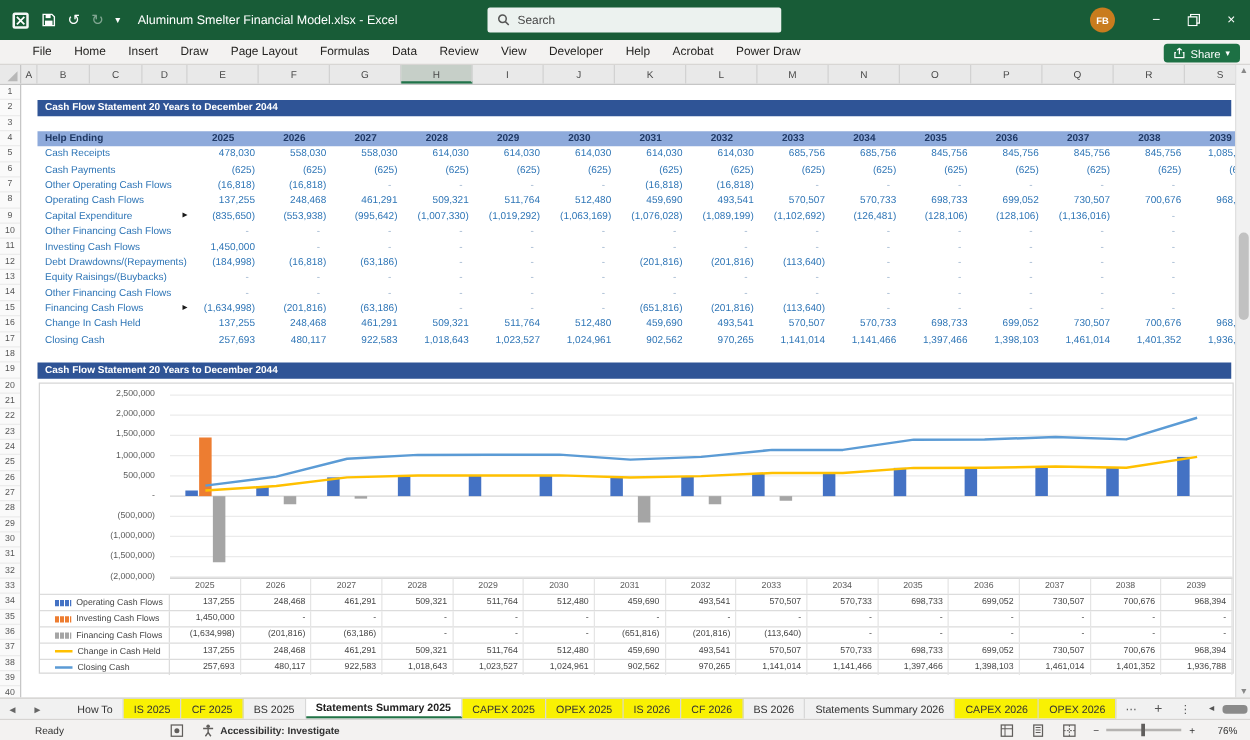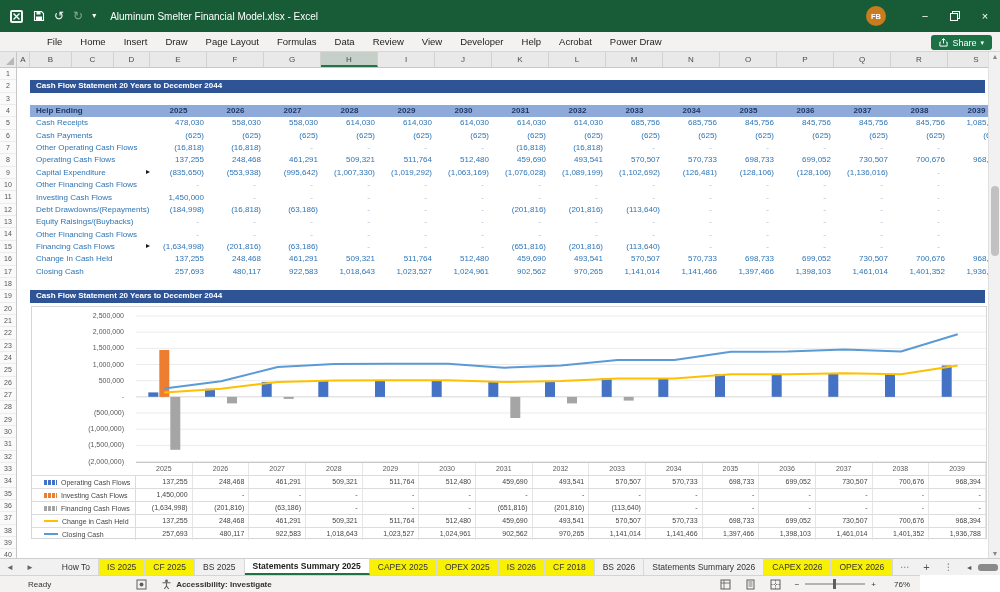--- a/index.html
+++ b/index.html
@@ -7,21 +7,21 @@
   body { font-family:"Liberation Sans", sans-serif; position:relative; background:#fff; }
 
   
   #titlebar { position:absolute; left:0; top:0; width:1000px; height:32px; background:#185C37; display:flex; align-items:center; }
   .qat { display:flex; align-items:center; gap:9px; padding-left:9px; }
   .qat .ic { color:#fff; font-size:12px; line-height:1; cursor:default; }
   .qat .dim { opacity:.45; }
   #app-title { color:#fff; font-size:10px; margin-left:14px; white-space:nowrap; }
   #searchbox { position:absolute; left:390px; top:6px; width:235px; height:20px; background:rgba(255,255,255,.92); border-radius:2px; display:flex; align-items:center; padding-left:8px; gap:6px; color:#444; font-size:9.5px; }
   #tb-right { position:absolute; right:0; top:0; height:32px; display:flex; align-items:center; }
-  #avatar { width:20px; height:20px; border-radius:50%; background:#C97C1E; color:#fff; font-size:7.5px; font-weight:bold; display:flex; align-items:center; justify-content:center; margin-right:24px; }
+  #avatar { width:20px; height:20px; border-radius:50%; background:#C97C1E; color:#fff; font-size:7.5px; font-weight:bold; display:flex; align-items:center; justify-content:center; margin-right:18px; }
   .winbtn { width:30px; height:32px; display:flex; align-items:center; justify-content:center; color:#fff; font-size:11px; }
 
   
   #ribbonrow { position:absolute; left:0; top:32px; width:1000px; height:20px; background:#F3F2F1; border-bottom:1px solid #D8D6D4; display:flex; align-items:center; }
   .rtab { font-size:9.5px; color:#242321; padding:0 9px; height:20px; display:flex; align-items:center; }
   #share-btn { position:absolute; right:8px; top:3px; height:15px; background:#1D7044; border-radius:3px; color:#fff; font-size:9px; display:flex; align-items:center; gap:4px; padding:0 8px; }
 
   
   #colheaders { position:absolute; left:0; top:52px; width:988px; height:16px; background:#E9E9E9; border-bottom:1px solid #C6C6C6; display:flex; overflow:hidden; }
   .colh { font-size:8px; color:#4a4a4a; text-align:center; line-height:15px; border-right:1px solid #D2D2D2; flex:none; }
@@ -65,21 +65,21 @@
   #tabsrow { position:absolute; left:0; top:558px; width:1000px; height:17px; background:#F1F1F1; border-top:1px solid #D0CECC; display:flex; align-items:stretch; overflow:hidden; }
   .navarr { font-size:8px; color:#666; display:flex; align-items:center; padding:0 6px; }
   .stab { font-size:8.5px; color:#333; display:flex; align-items:center; padding:0 8px; border-right:1px solid #D8D8D8; white-space:nowrap; }
   .stab.yellow { background:#F9F103; }
   .stab.active { background:#fff; font-weight:bold; border-bottom:2px solid #217346; color:#222; }
   .tabbtn { font-size:9px; color:#555; display:flex; align-items:center; padding:0 7px; }
   #hscroll { display:flex; align-items:center; gap:5px; padding:0 6px; }
   #hthumb { width:20px; height:7px; background:#8A8A8A; border-radius:3px; }
 
   
-  #statusbar { position:absolute; left:0; top:575px; width:920px; height:17px; background:#F3F2F1; border-top:1px solid #D6D4D2; display:flex; align-items:center; font-size:8px; color:#333; }
+  #statusbar { position:absolute; left:0; top:575px; width:1000px; height:17px; background:#F3F2F1; border-top:1px solid #D6D4D2; display:flex; align-items:center; font-size:8px; color:#333; }
   #statusbar .grow { flex:1; }
   .sb-ic { display:flex; align-items:center; margin-left:14px; }
   #zoomslider { display:flex; align-items:center; gap:6px; margin-right:8px; }
   #ztrack { width:60px; height:2px; background:#B5B3B1; position:relative; }
   #zthumb { position:absolute; left:28px; top:-4px; width:3px; height:10px; background:#605E5C; }
 </style>
 </head>
 <body>
 
 <div id="titlebar">
@@ -92,35 +92,42 @@
     <svg width="12" height="12" viewBox="0 0 12 12">
       <path d="M1.5 1.5 h7 l2 2 v7 h-9 z" fill="none" stroke="#fff" stroke-width="1.1"></path>
       <rect x="3.5" y="1.5" width="4" height="3" fill="#fff"></rect>
       <rect x="3" y="6.5" width="6" height="4" fill="#fff"></rect>
     </svg>
     <span class="ic">↺</span>
     <span class="ic dim">↻</span>
     <span class="ic" style="font-size:8px">▾</span>
   </div>
   <span id="app-title">Aluminum Smelter Financial Model.xlsx - Excel</span>
+  <div id="searchbox">
+    <svg width="10" height="10" viewBox="0 0 10 10">
+      <circle cx="4" cy="4" r="3" fill="none" stroke="#555" stroke-width="1.2"></circle>
+      <line x1="6.3" y1="6.3" x2="9" y2="9" stroke="#555" stroke-width="1.2"></line>
+    </svg>
+    <span>Search</span>
+  </div>
   <div id="tb-right">
     <div id="avatar">FB</div>
     <div class="winbtn">−</div>
     <div class="winbtn">
       <svg width="10" height="10" viewBox="0 0 10 10">
         <rect x="2.5" y="0.5" width="7" height="7" fill="none" stroke="#fff"></rect>
         <rect x="0.5" y="2.5" width="7" height="7" fill="#185C37" stroke="#fff"></rect>
       </svg>
     </div>
     <div class="winbtn">×</div>
   </div>
 </div>
 
 <div id="ribbonrow">
-  <div id="ribbon-tabs" style="display:flex; padding-left:12px;margin-left:26px;">
+  <div id="ribbon-tabs" style="display:flex; padding-left:17px;">
       <span class="rtab">File</span>
       <span class="rtab">Home</span>
       <span class="rtab">Insert</span>
       <span class="rtab">Draw</span>
       <span class="rtab">Page Layout</span>
       <span class="rtab">Formulas</span>
       <span class="rtab">Data</span>
       <span class="rtab">Review</span>
       <span class="rtab">View</span>
       <span class="rtab">Developer</span>
@@ -648,21 +655,21 @@
   <span class="navarr">►</span>
   <div id="sheettabs" style="display:flex; margin-left:14px;">
       <div class="stab">How To</div>
       <div class="stab yellow">IS 2025</div>
       <div class="stab yellow">CF 2025</div>
       <div class="stab">BS 2025</div>
       <div class="stab active">Statements Summary 2025</div>
       <div class="stab yellow">CAPEX 2025</div>
       <div class="stab yellow">OPEX 2025</div>
       <div class="stab yellow">IS 2026</div>
-      <div class="stab yellow">CF 2018</div>
+      <div class="stab yellow">CF 2026</div>
       <div class="stab">BS 2026</div>
       <div class="stab">Statements Summary 2026</div>
       <div class="stab yellow">CAPEX 2026</div>
       <div class="stab yellow">OPEX 2026</div>
     </div>
   <div class="tabbtn">⋯</div>
   <div class="tabbtn" style="font-size:11px">+</div>
   <div class="tabbtn">⋮</div>
   <div id="hscroll">
     <span style="font-size:7px;color:#555">◄</span>

